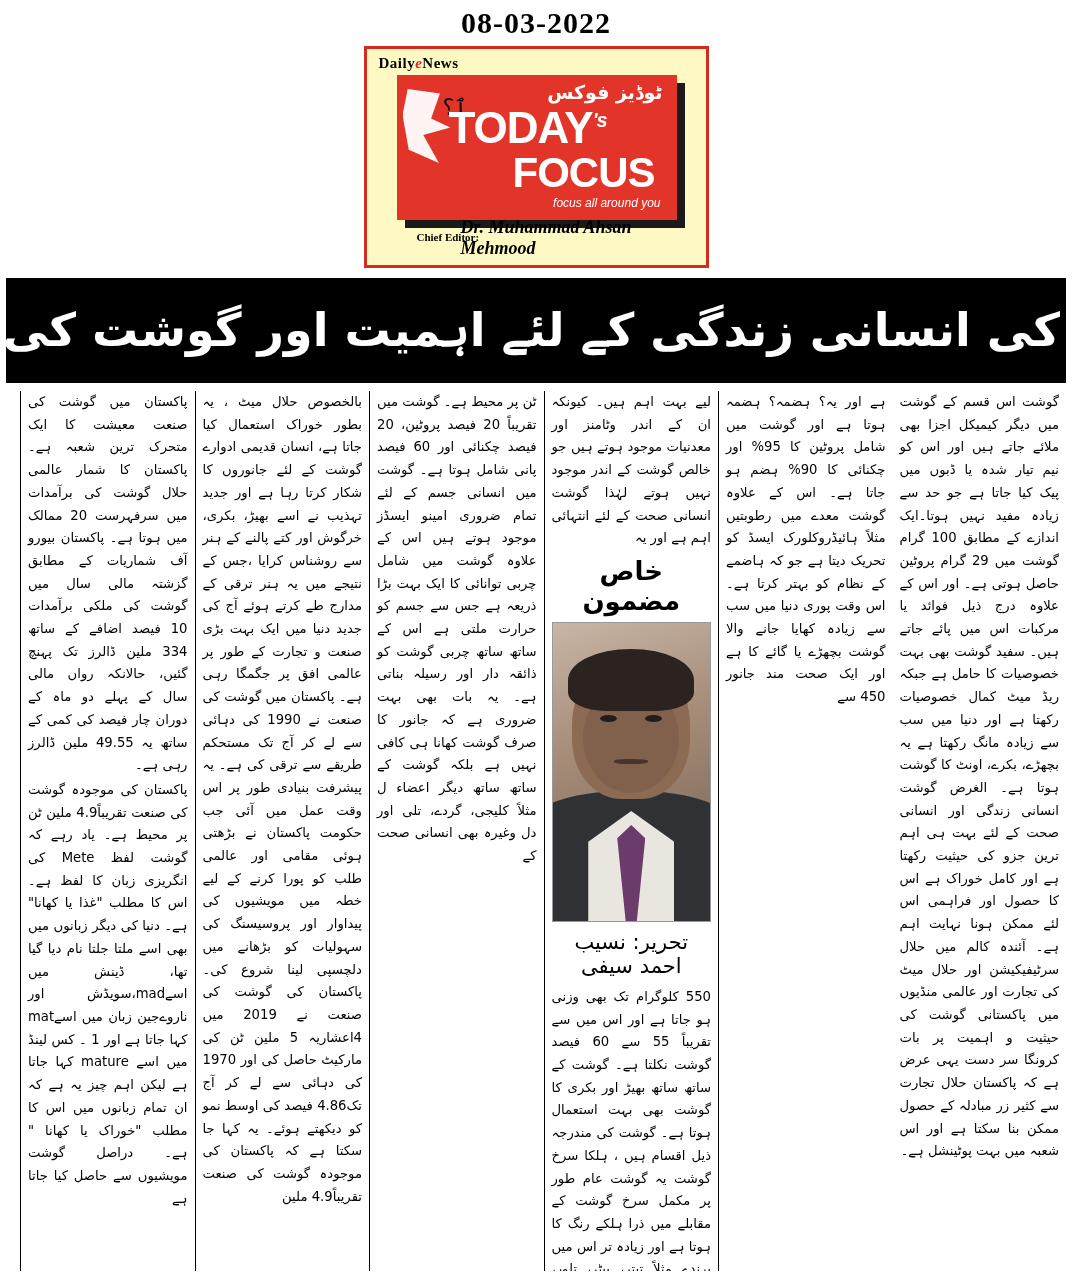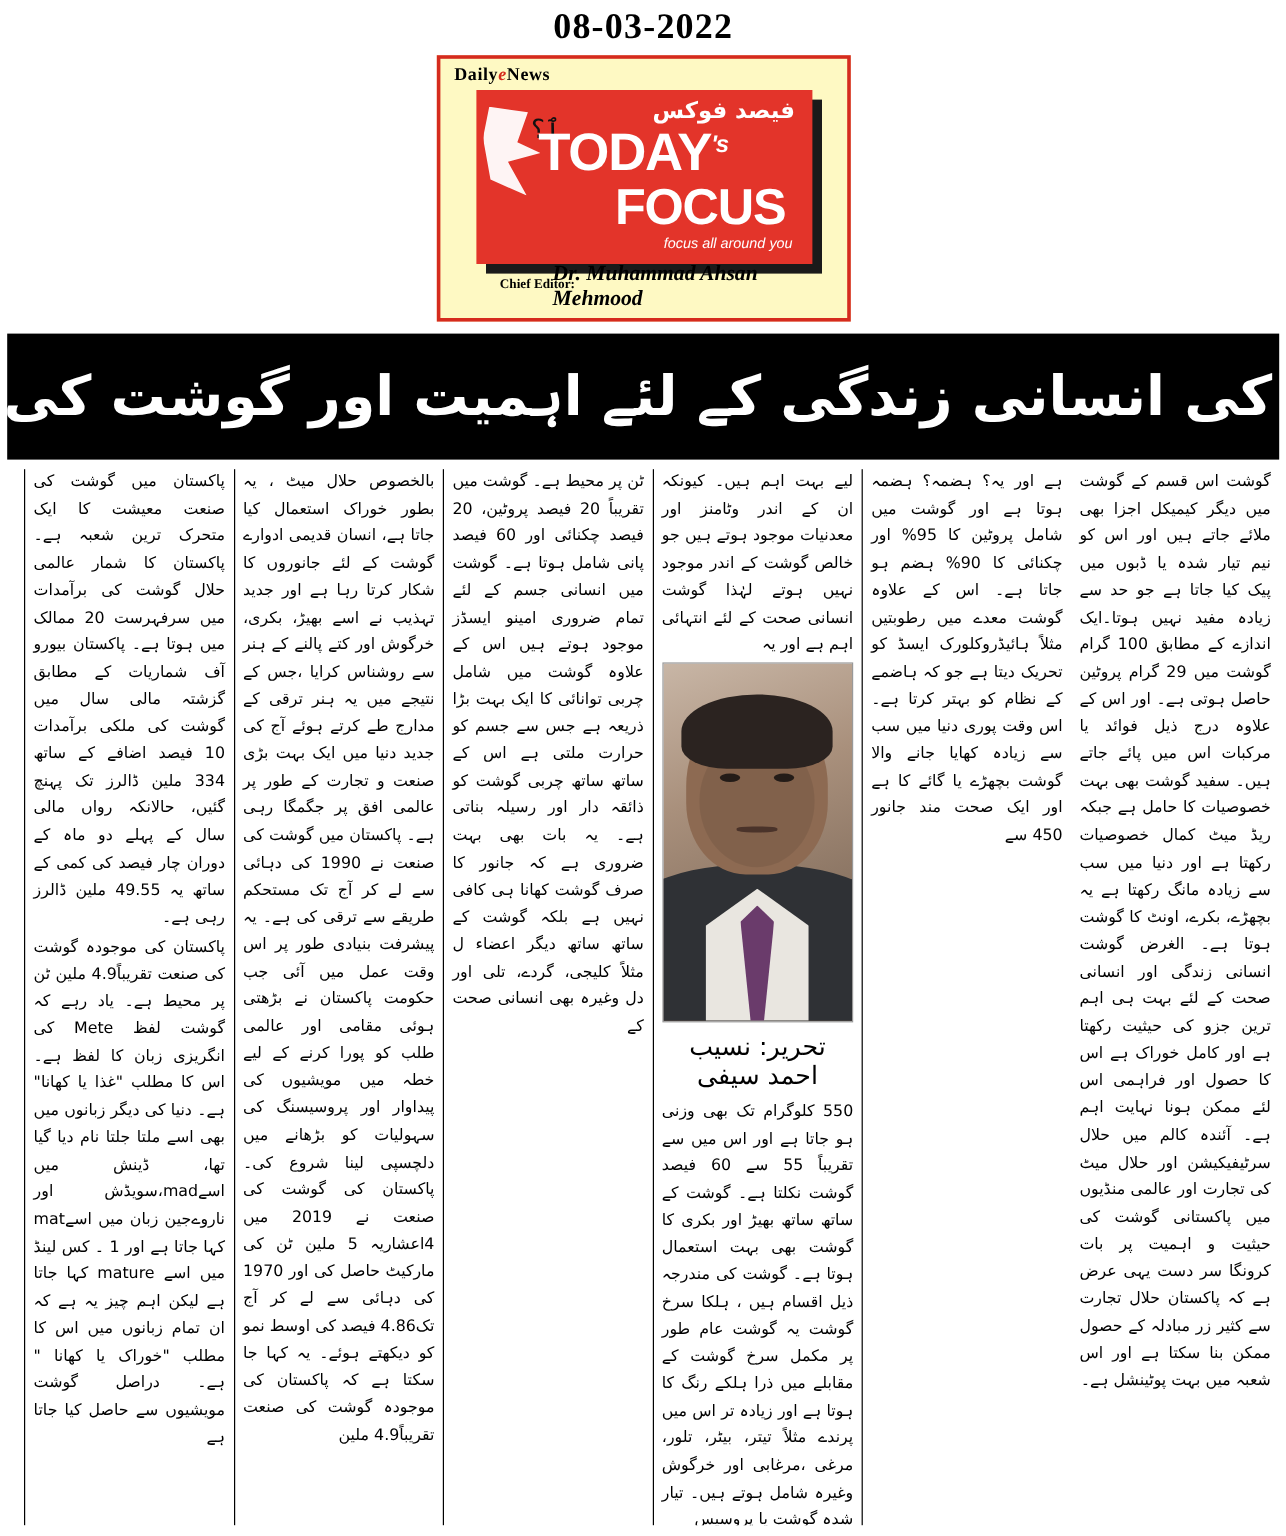--- a/index.html
+++ b/index.html
@@ -307,21 +307,21 @@
 
 <div class="masthead-wrap">
   <div class="masthead">
     <div class="daily-e-news">
       <span>Daily</span><span class="e">e</span><span>News</span>
     </div>
 
     <div class="red-box">
       <div class="brush"></div>
       <div class="calig">ٱ؟</div>
-      <div class="urdu-top">فیصد فوکس</div>
+      <div class="urdu-top">ٹوڈیز فوکس</div>
       <div class="todays"><span>TODAY</span><sup>'s</sup></div>
       <div class="focus">FOCUS</div>
       <div class="tagline">focus all around you</div>
     </div>
 
     <div class="chief-editor">Chief Editor:</div>
     <div class="chief-name">Dr. Muhammad Ahsan Mehmood</div>
   </div>
 </div>
 
@@ -339,20 +339,21 @@
   <div class="col">
     <p>بالخصوص حلال میٹ ، یہ بطور خوراک استعمال کیا جاتا ہے، انسان قدیمی ادوارے گوشت کے لئے جانوروں کا شکار کرتا رہا ہے اور جدید تہذیب نے اسے بھیڑ، بکری، خرگوش اور کتے پالنے کے ہنر سے روشناس کرایا ،جس کے نتیجے میں یہ ہنر ترقی کے مدارج طے کرتے ہوئے آج کی جدید دنیا میں ایک بہت بڑی صنعت و تجارت کے طور پر عالمی افق پر جگمگا رہی ہے۔ پاکستان میں گوشت کی صنعت نے 1990 کی دہائی سے لے کر آج تک مستحکم طریقے سے ترقی کی ہے۔ یہ پیشرفت بنیادی طور پر اس وقت عمل میں آئی جب حکومت پاکستان نے بڑھتی ہوئی مقامی اور عالمی طلب کو پورا کرنے کے لیے خطہ میں مویشیوں کی پیداوار اور پروسیسنگ کی سہولیات کو بڑھانے میں دلچسپی لینا شروع کی۔ پاکستان کی گوشت کی صنعت نے 2019 میں 4اعشاریہ 5 ملین ٹن کی مارکیٹ حاصل کی اور 1970 کی دہائی سے لے کر آج تک4.86 فیصد کی اوسط نمو کو دیکھتے ہوئے۔ یہ کہا جا سکتا ہے کہ پاکستان کی موجودہ گوشت کی صنعت تقریباً4.9 ملین</p>
   </div>
 
   <div class="col">
     <p>ٹن پر محیط ہے۔ گوشت میں تقریباً 20 فیصد پروٹین، 20 فیصد چکنائی اور 60 فیصد پانی شامل ہوتا ہے۔ گوشت میں انسانی جسم کے لئے تمام ضروری امینو ایسڈز موجود ہوتے ہیں اس کے علاوہ گوشت میں شامل چربی توانائی کا ایک بہت بڑا ذریعہ ہے جس سے جسم کو حرارت ملتی ہے اس کے ساتھ ساتھ چربی گوشت کو ذائقہ دار اور رسیلہ بناتی ہے۔ یہ بات بھی بہت ضروری ہے کہ جانور کا صرف گوشت کھانا ہی کافی نہیں ہے بلکہ گوشت کے ساتھ ساتھ دیگر اعضاء ل مثلاً کلیجی، گردے، تلی اور دل وغیرہ بھی انسانی صحت کے</p>
   </div>
 
   <div class="col">
     <p>لیے بہت اہم ہیں۔ کیونکہ ان کے اندر وٹامنز اور معدنیات موجود ہوتے ہیں جو خالص گوشت کے اندر موجود نہیں ہوتے لہٰذا گوشت انسانی صحت کے لئے انتہائی اہم ہے اور یہ</p>
+    <div class="feature-label">خاص مضمون</div>
     <div class="photo">
       <div class="shoulders"></div>
       <div class="shirt"></div>
       <div class="tie"></div>
       <div class="head"></div>
       <div class="face-shadow"></div>
       <div class="hair"></div>
       <div class="eyeL"></div>
       <div class="eyeR"></div>
       <div class="mouth"></div>

